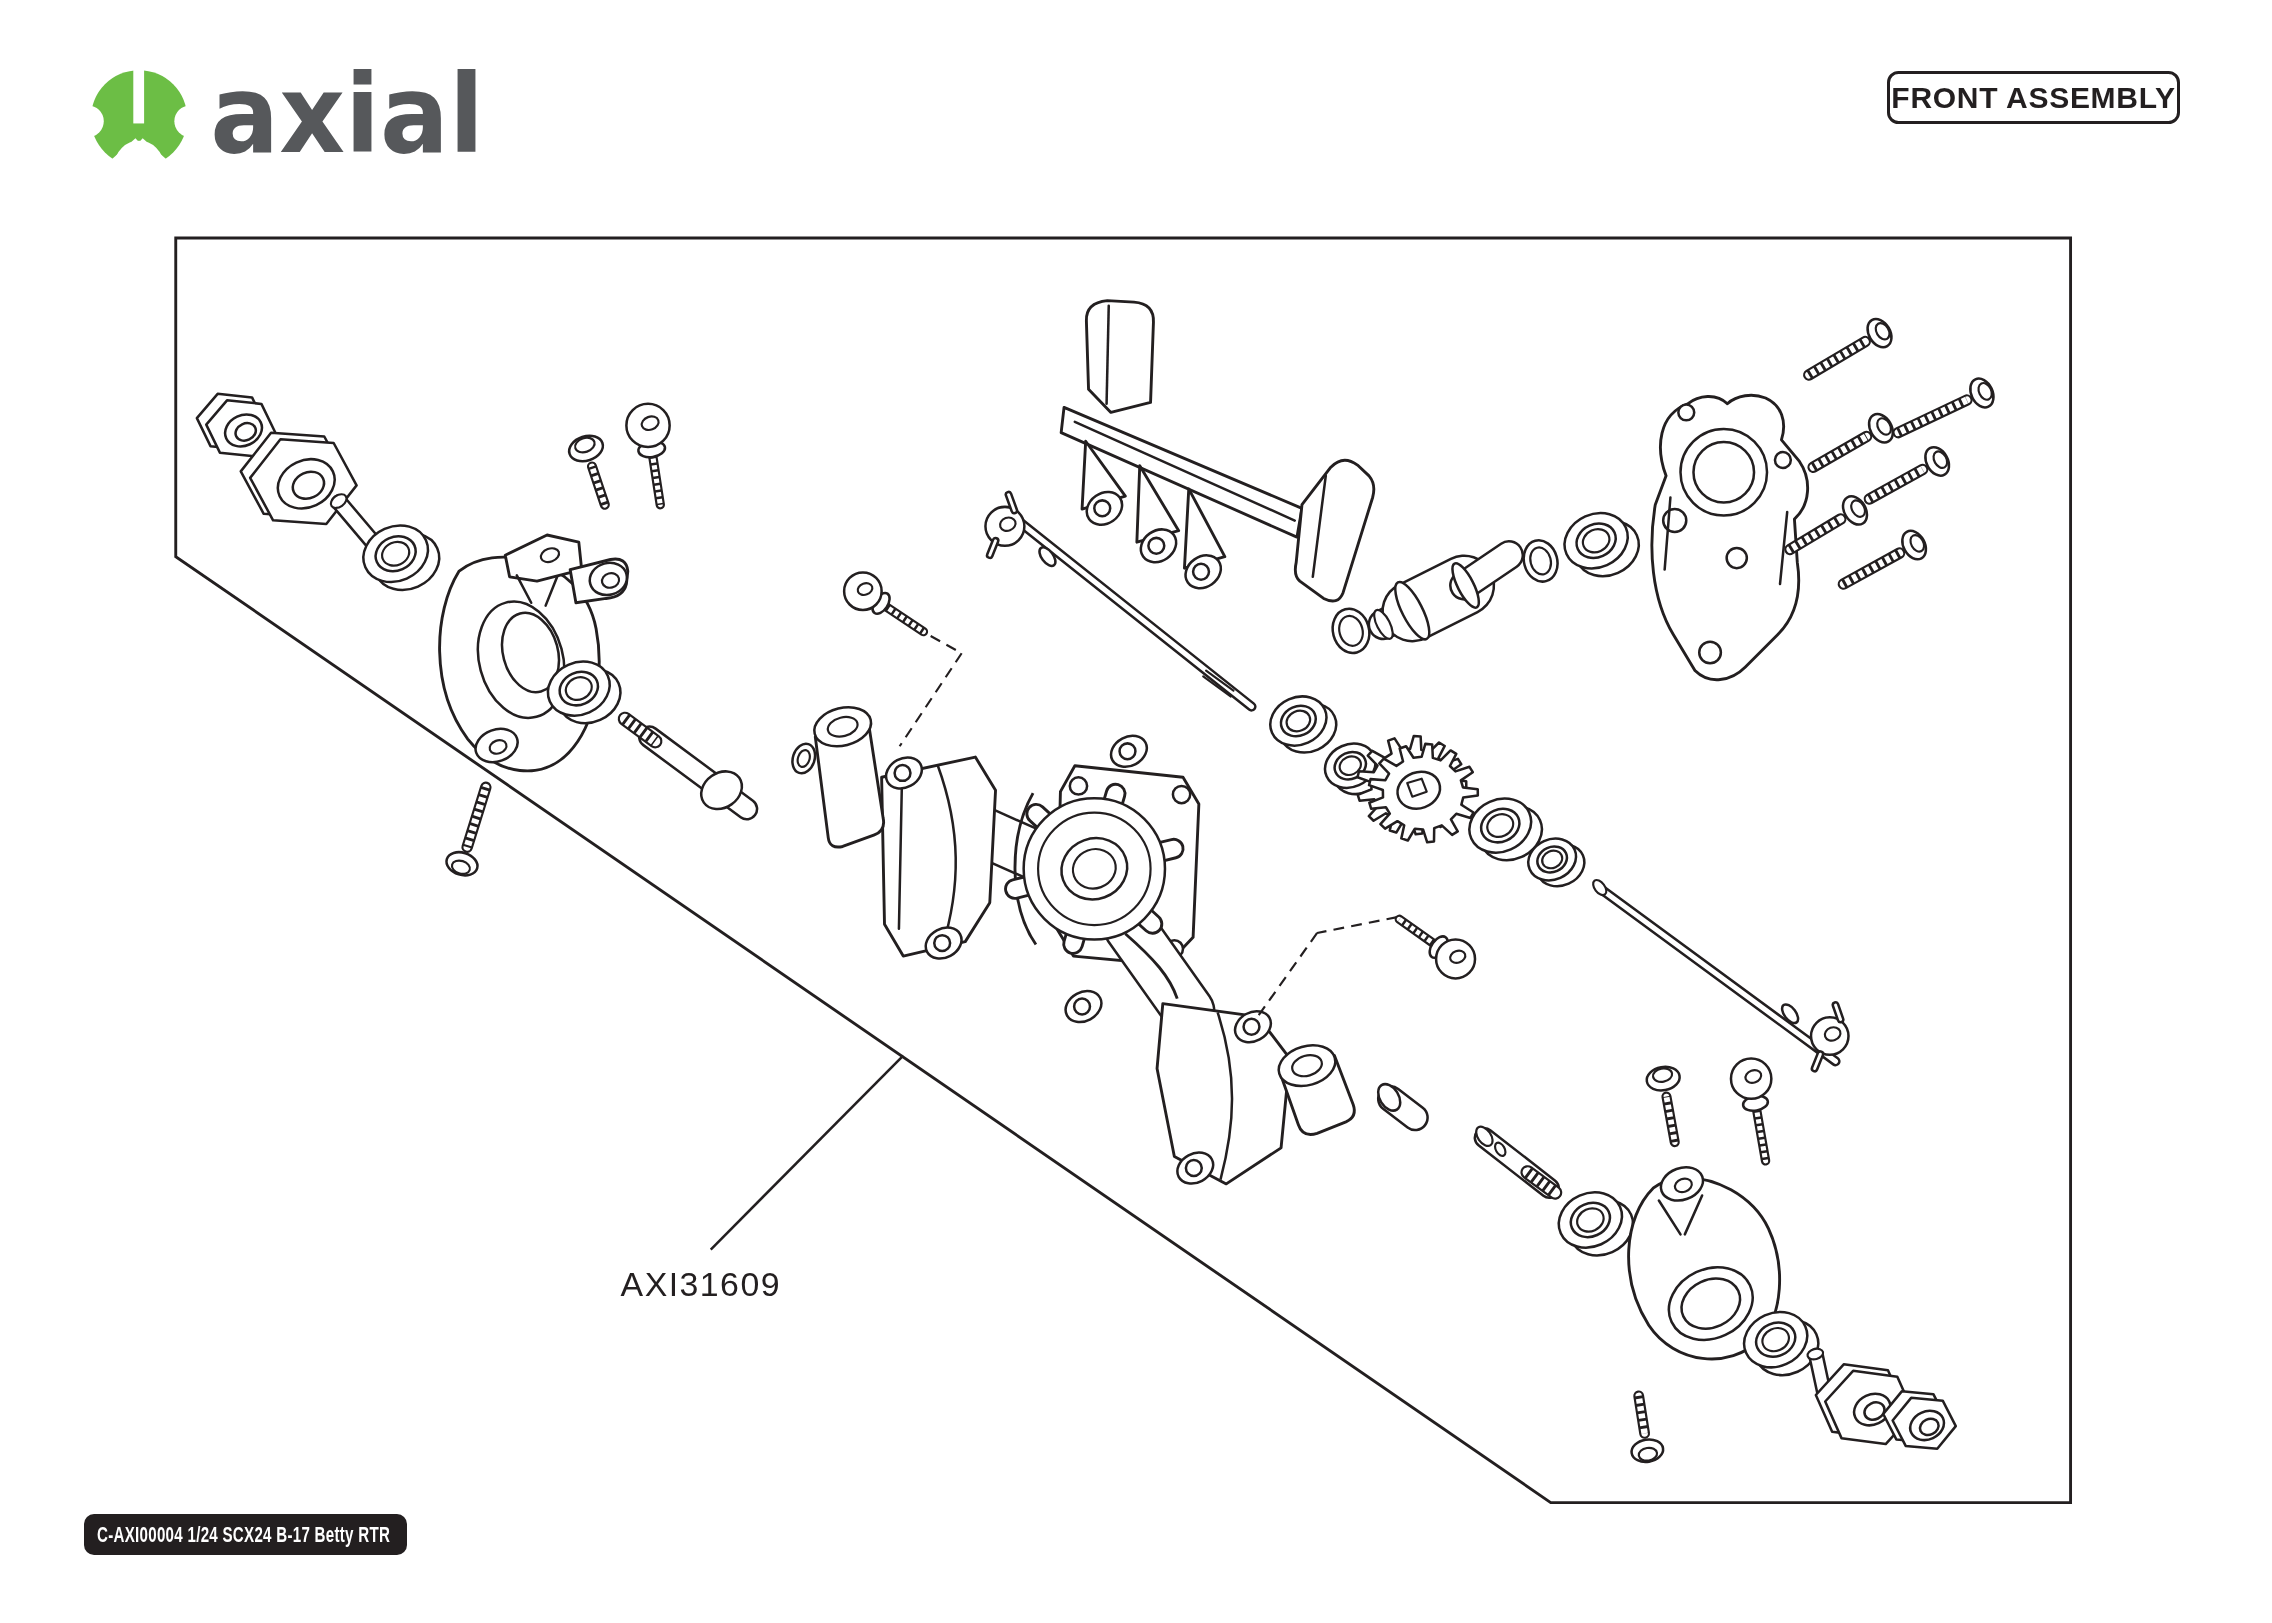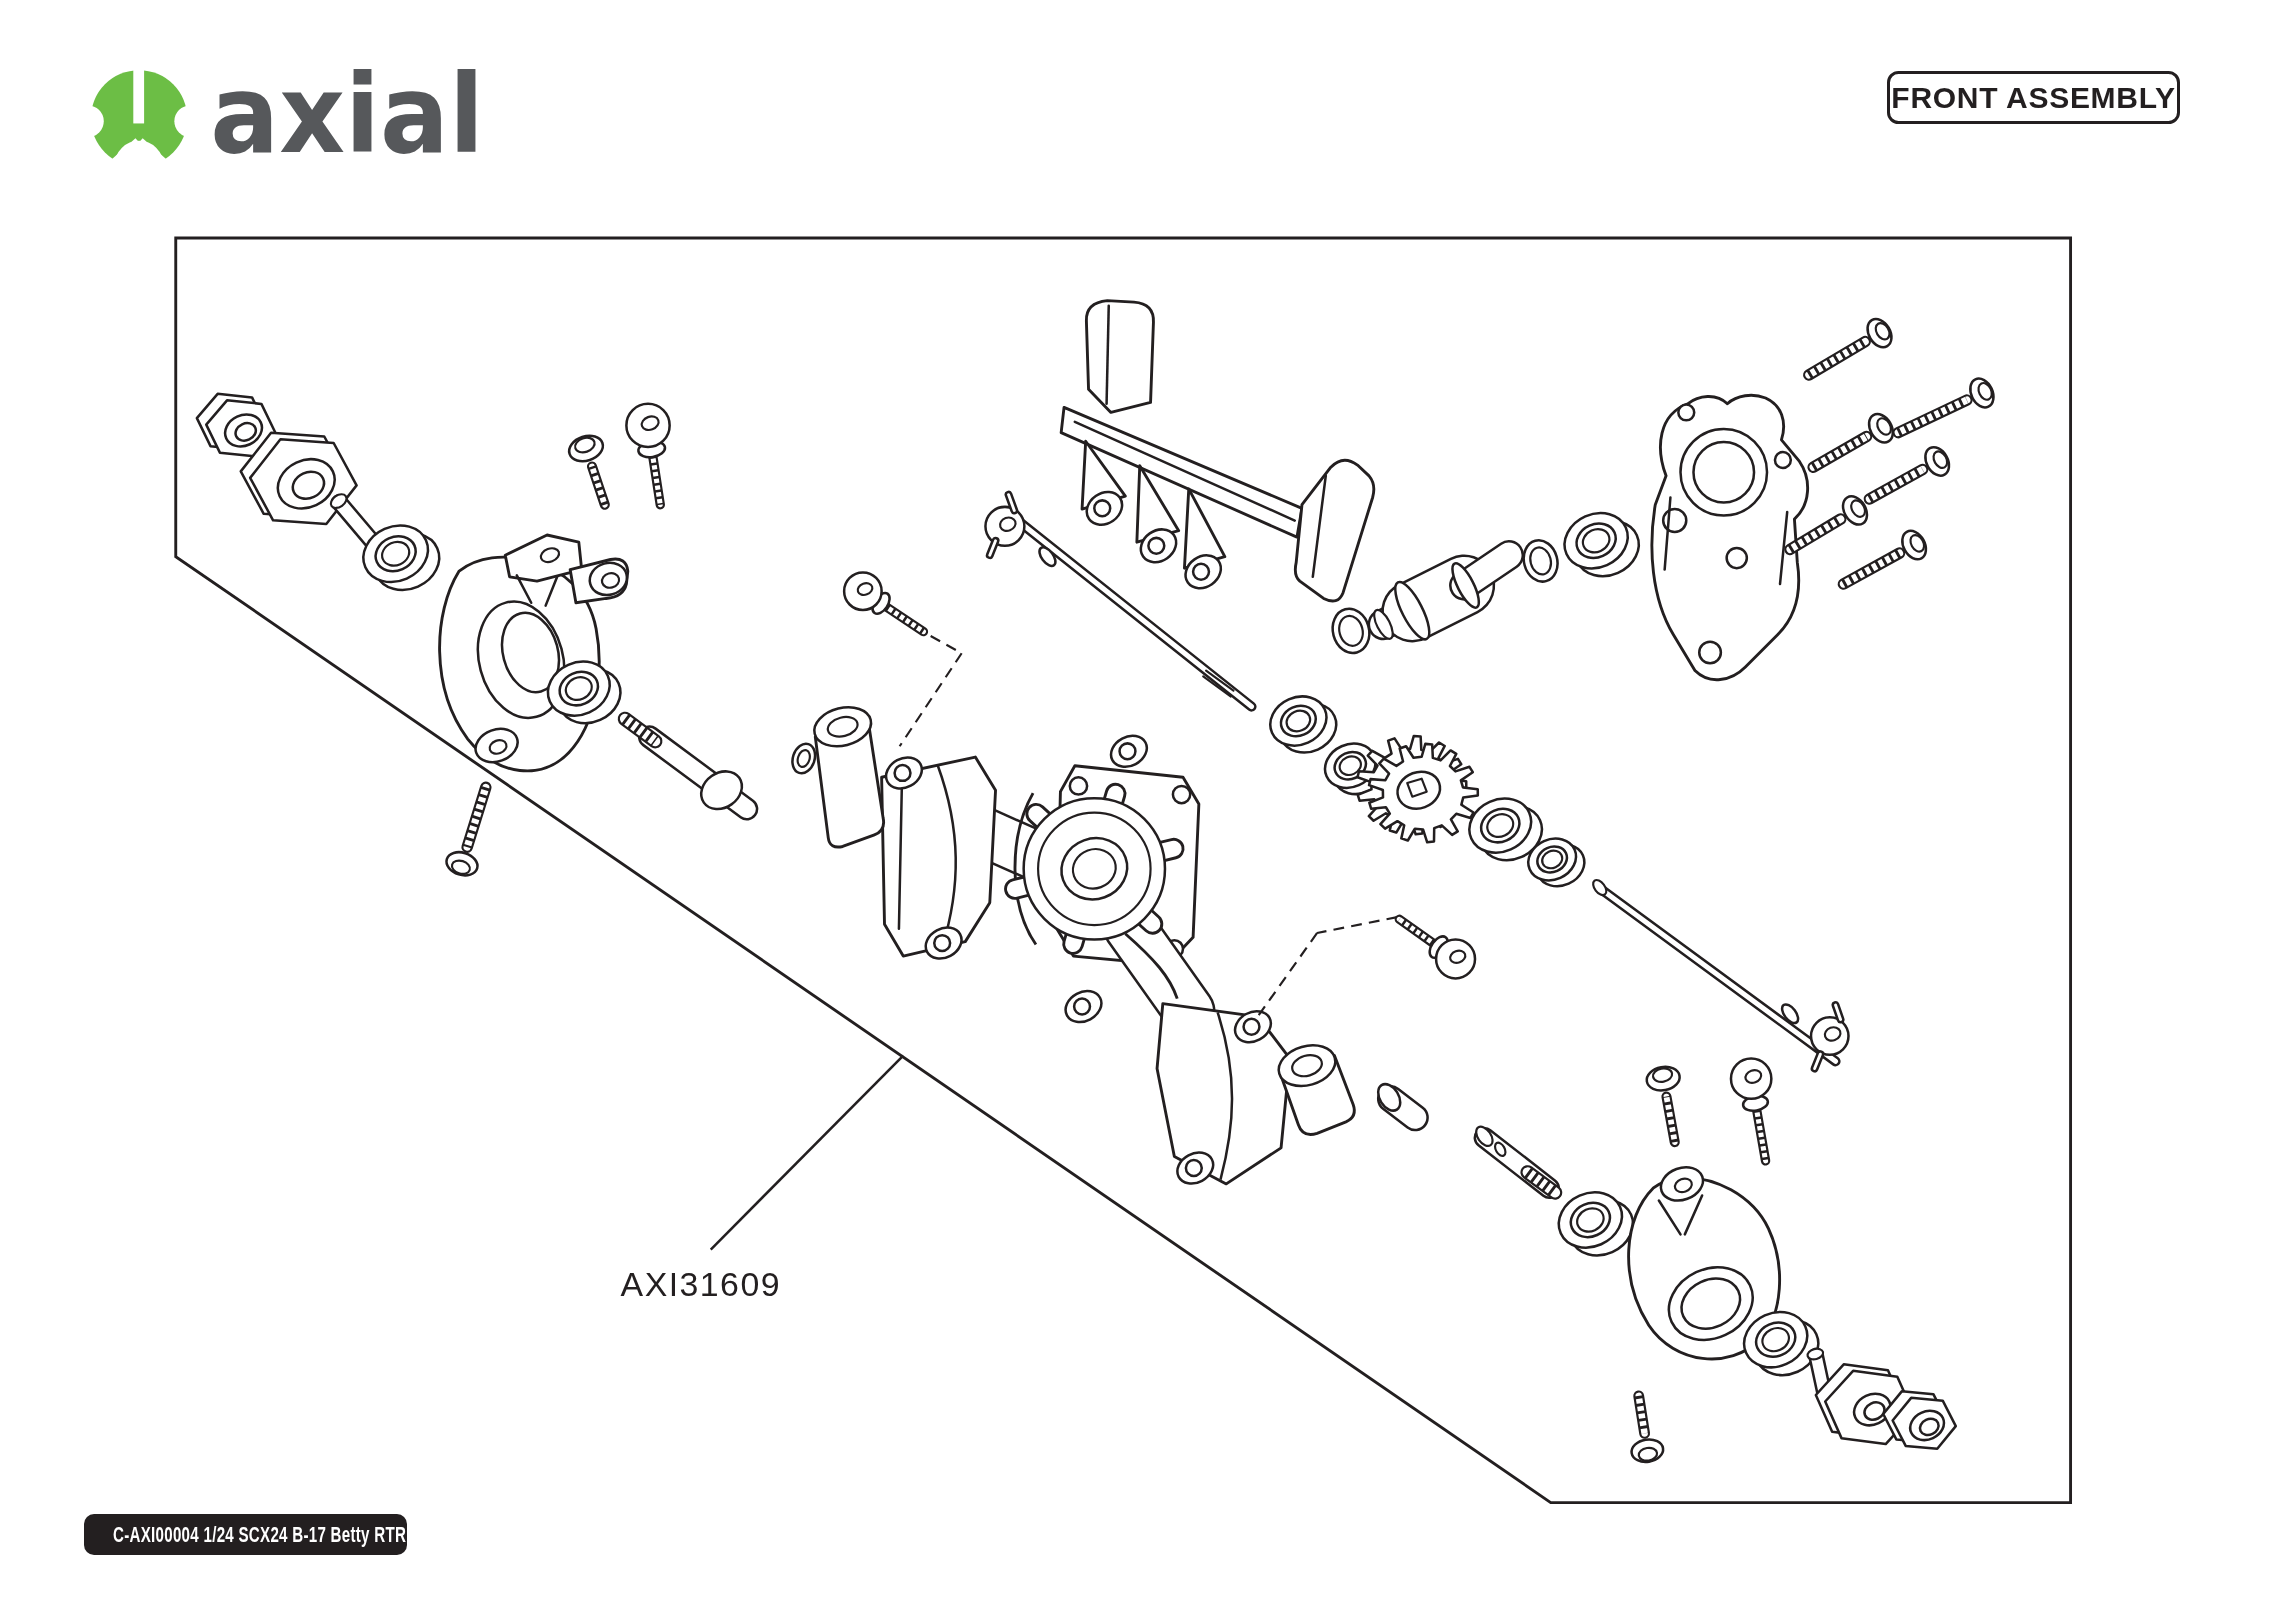--- a/index.html
+++ b/index.html
@@ -9,21 +9,21 @@
   .page{position:relative;width:2273px;height:1623px;background:var(--paper);
         font-family:"Liberation Sans",sans-serif;overflow:hidden;}
   .logo{position:absolute;left:79px;top:50px;}
   .assembly-badge{position:absolute;left:1887px;top:71px;width:293px;height:53px;
         box-sizing:border-box;border:3.6px solid var(--ink);border-radius:11.5px;
         display:flex;align-items:center;justify-content:center;
         font-weight:bold;font-size:30px;letter-spacing:0.7px;color:var(--ink);
         background:var(--paper);white-space:nowrap;}
   .diagram-svg{position:absolute;left:0;top:0;width:2273px;height:1623px;color:var(--ink);}
   .footer-badge{position:absolute;left:84px;top:1514px;height:41px;max-width:323px;
-        box-sizing:border-box;padding:0 29px;background:var(--ink);border-radius:10px;
+        box-sizing:border-box;padding:0 13px;background:var(--ink);border-radius:10px;
         color:#fff;display:flex;align-items:center;overflow:hidden;}
   .footer-badge span{font-size:21.6px;font-weight:bold;white-space:nowrap;
         transform:scaleX(0.70);transform-origin:left center;letter-spacing:0.4px;}
   .part-label-text{font-family:"Liberation Sans",sans-serif;font-size:47px;
         letter-spacing:2px;fill:var(--ink);}
   .logo-word{font-family:"DejaVu Sans",sans-serif;font-weight:bold;fill:var(--brand-gray);}
 </style>
 </head>
 <body>
 

